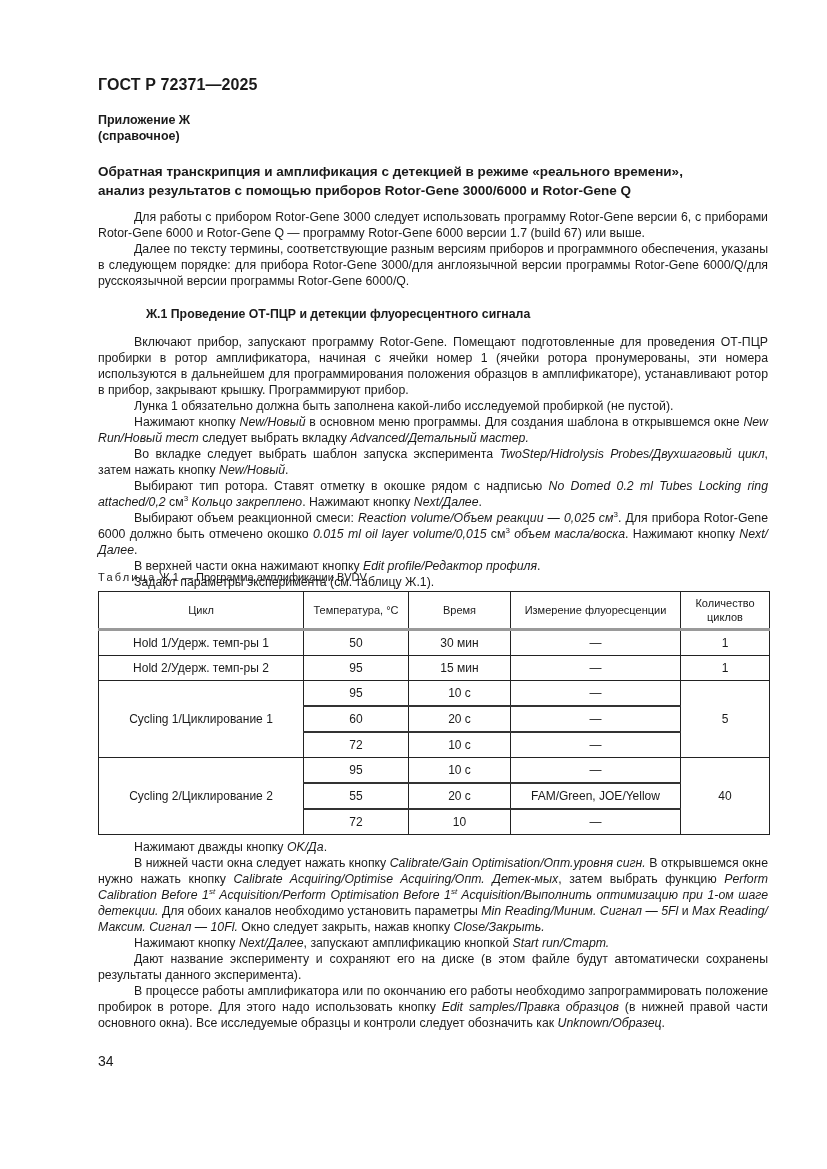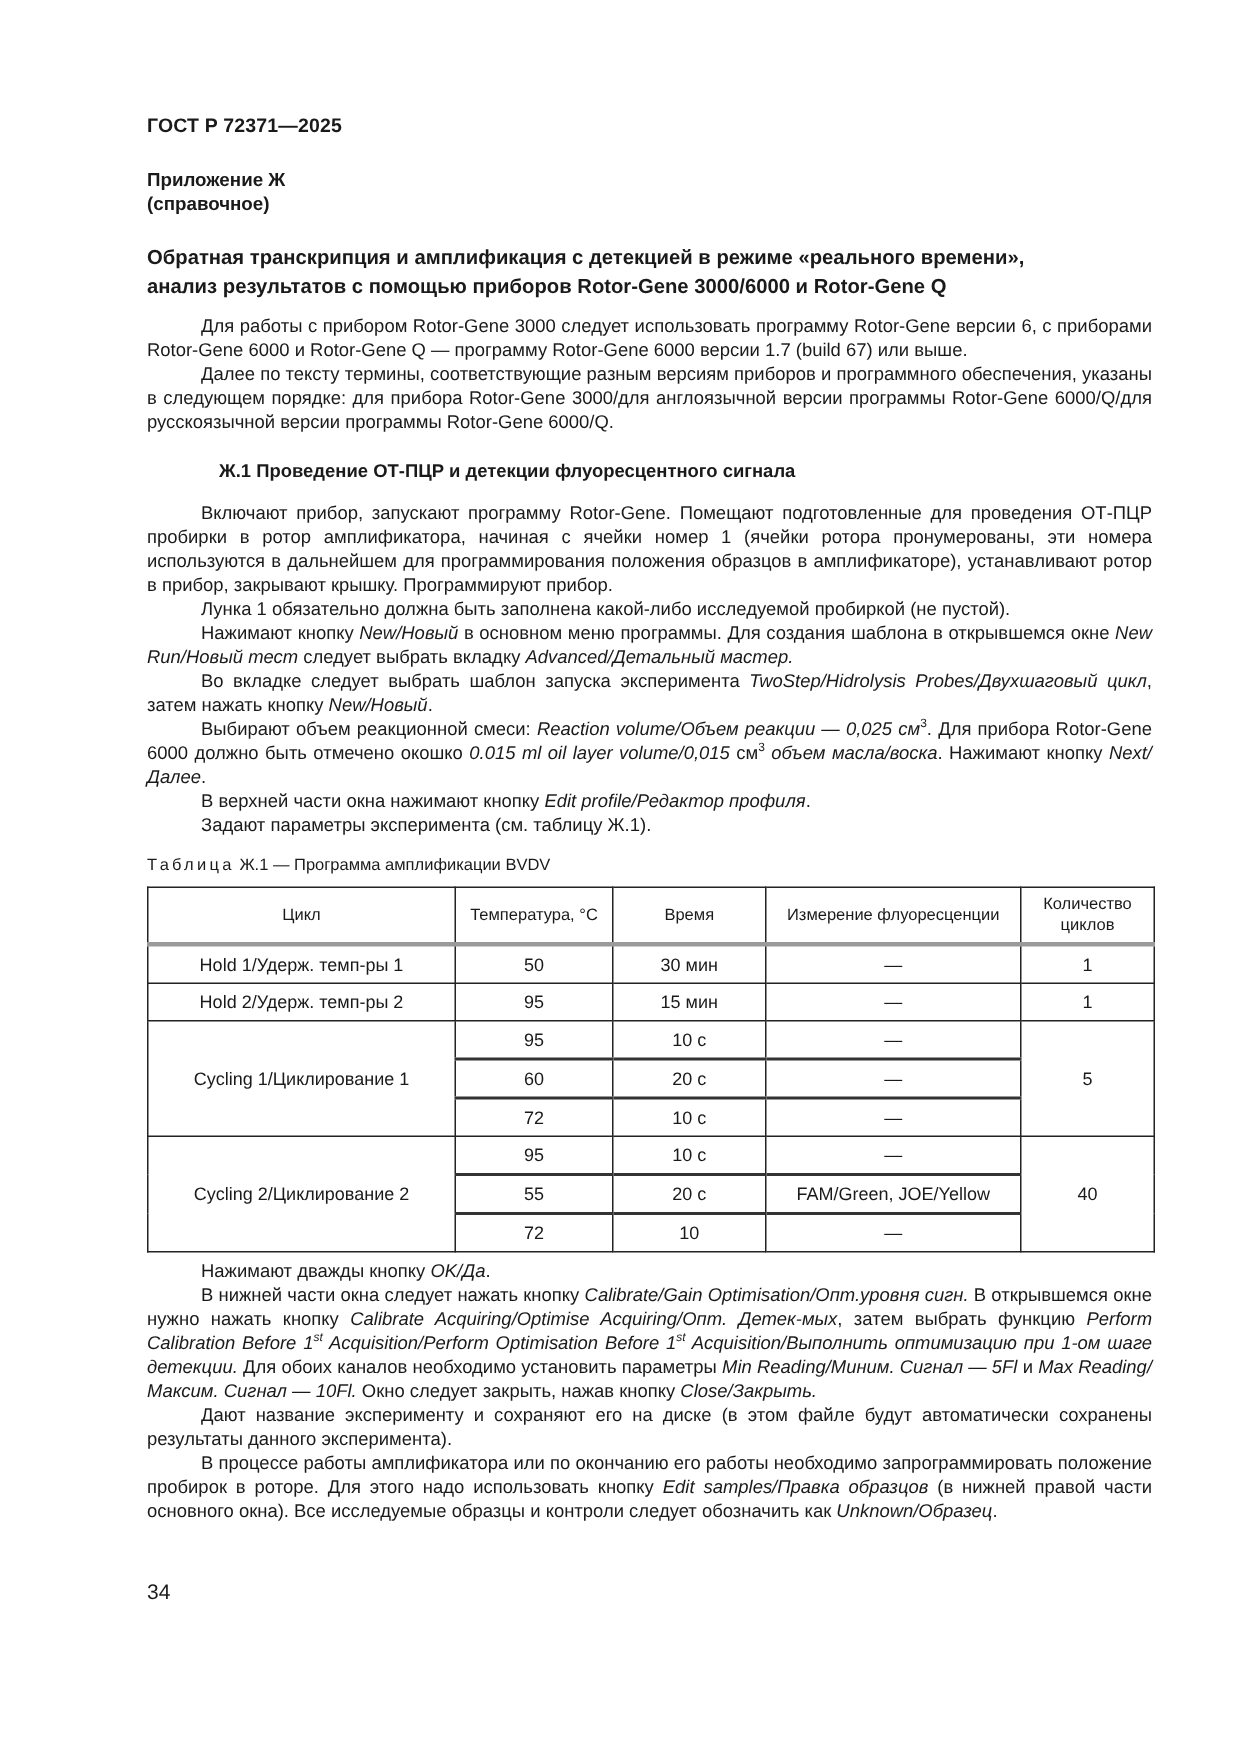--- a/index.html
+++ b/index.html
@@ -2,21 +2,21 @@
 <html><head>
 <meta charset="utf-8">
 <style>
   html, body { margin: 0; padding: 0; background: #ffffff; }
   body {
     width: 827px; height: 1169px; position: relative; overflow: hidden;
     font-family: "Liberation Sans", sans-serif; color: #1a1a1a;
   }
   .page-header {
     position: absolute; left: 98px; top: 76px;
-    font-size: 13px; font-weight: bold; letter-spacing: 0.1px;
+    font-size: 16px; font-weight: bold; letter-spacing: 0.1px;
   }
   .center-block { position: absolute; left: 98px; width: 670px; text-align: left; font-weight: bold; }
   .annex-title { top: 112px; font-size: 12.5px; line-height: 16px; }
   .annex-heading { top: 162px; font-size: 13.5px; line-height: 19px; }
   .text-block {
     position: absolute; left: 98px; width: 670px;
     font-size: 12.3px; line-height: 16px; text-align: justify;
   }
   .text-block p { margin: 0; text-indent: 36px; }
   .section-heading { font-weight: bold; text-indent: 36px; margin: 12px; }
@@ -59,20 +59,21 @@
   <p>Для работы с прибором Rotor-Gene 3000 следует использовать программу Rotor-Gene версии 6, с приборами Rotor-Gene 6000 и Rotor-Gene Q — программу Rotor-Gene 6000 версии 1.7 (build 67) или выше.</p>
   <p>Далее по тексту термины, соответствующие разным версиям приборов и программного обеспечения, указаны в следующем порядке: для прибора Rotor-Gene 3000/для англоязычной версии программы Rotor-Gene 6000/Q/для русскоязычной версии программы Rotor-Gene 6000/Q.</p>
 </div>
 
 <div class="text-block" style="top:294px;">
   <div class="section-heading">Ж.1 Проведение ОТ-ПЦР и детекции флуоресцентного сигнала</div>
   <p style="margin-top:3px;">Включают прибор, запускают программу Rotor-Gene. Помещают подготовленные для проведения ОТ-ПЦР пробирки в ротор амплификатора, начиная с ячейки номер 1 (ячейки ротора пронумерованы, эти номера используются в дальнейшем для программирования положения образцов в амплификаторе), устанавливают ротор в прибор, закрывают крышку. Программируют прибор.</p>
   <p>Лунка 1 обязательно должна быть заполнена какой-либо исследуемой пробиркой (не пустой).</p>
   <p><span>Нажимают кнопку </span><i>New/Новый</i><span> в основном меню программы. Для создания шаблона в открывшемся окне </span><i>New Run/Новый тест</i><span> следует выбрать вкладку </span><i>Advanced/Детальный мастер.</i></p>
   <p><span>Во вкладке следует выбрать шаблон запуска эксперимента </span><i>TwoStep/Hidrolysis Probes/Двухшаговый цикл</i><span>, затем нажать кнопку </span><i>New/Новый</i><span>.</span></p>
+  <p><span>Выбирают тип ротора. Ставят отметку в окошке рядом с надписью </span><i>No Domed 0.2 ml Tubes Locking ring attached/0,2 </i><span>см</span><sup>3</sup><i> Кольцо закреплено</i><span>. Нажимают кнопку </span><i>Next/Далее</i><span>.</span></p>
   <p><span>Выбирают объем реакционной смеси: </span><i>Reaction volume/Объем реакции — 0,025 см</i><sup>3</sup><span>. Для прибора Rotor-Gene 6000 должно быть отмечено окошко </span><i>0.015 ml oil layer volume/0,015</i><span> см</span><sup>3</sup><i> объем масла/воска</i><span>. Нажимают кнопку </span><i>Next/ Далее</i><span>.</span></p>
   <p><span>В верхней части окна нажимают кнопку </span><i>Edit profile/Редактор профиля</i><span>.</span></p>
   <p>Задают параметры эксперимента (см. таблицу Ж.1).</p>
 </div>
 
 <div class="table-caption"><span class="spaced">Таблица</span><span> Ж.1 — Программа амплификации BVDV</span></div>
 
 <table class="prog">
   <colgroup>
     <col style="width:205px">
@@ -138,17 +139,18 @@
       <td class="sub">72</td>
       <td class="sub">10</td>
       <td class="sub">—</td>
     </tr>
   </tbody>
 </table>
 
 <div class="text-block" style="top:839px;">
   <p><span>Нажимают дважды кнопку </span><i>OK/Да</i><span>.</span></p>
   <p><span>В нижней части окна следует нажать кнопку </span><i>Calibrate/Gain Optimisation/Опт.уровня сигн.</i><span> В открывшемся окне нужно нажать кнопку </span><i>Calibrate Acquiring/Optimise Acquiring/Опт. Детек-мых</i><span>, затем выбрать функцию </span><i>Perform Calibration Before 1</i><sup><i>st</i></sup><i> Acquisition/Perform Optimisation Before 1</i><sup><i>st</i></sup><i> Acquisition/Выполнить оптимизацию при 1-ом шаге детекции.</i><span> Для обоих каналов необходимо установить параметры </span><i>Min Reading/Миним. Сигнал — 5Fl</i><span> и </span><i>Max Reading/Максим. Сигнал — 10Fl.</i><span> Окно следует закрыть, нажав кнопку </span><i>Close/Закрыть.</i></p>
+  <p><span>Нажимают кнопку </span><i>Next/Далее</i><span>, запускают амплификацию кнопкой </span><i>Start run/Старт.</i></p>
   <p>Дают название эксперименту и сохраняют его на диске (в этом файле будут автоматически сохранены результаты данного эксперимента).</p>
   <p><span>В процессе работы амплификатора или по окончанию его работы необходимо запрограммировать положение пробирок в роторе. Для этого надо использовать кнопку </span><i>Edit samples/Правка образцов</i><span> (в нижней правой части основного окна). Все исследуемые образцы и контроли следует обозначить как </span><i>Unknown/Образец</i><span>.</span></p>
 </div>
 
 <div class="page-number">34</div>
 
 </body></html>

